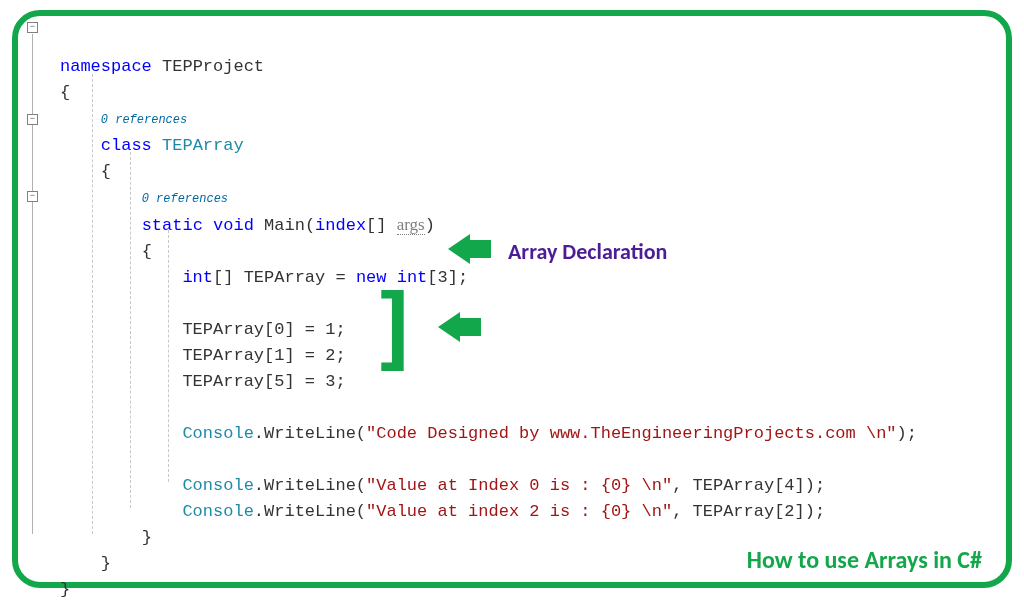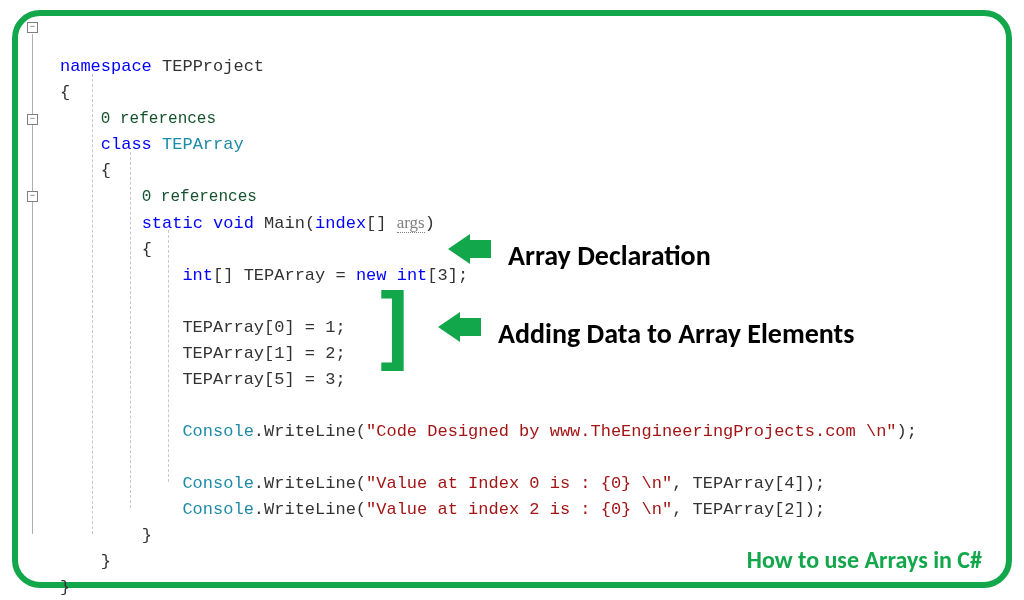--- a/index.html
+++ b/index.html
@@ -55,29 +55,29 @@
     width: 1px;
     background: #b0b0b0;
   }
   .guide-v {
     position: absolute;
     border-left: 1px dashed #c8c8c8;
   }
   .kw { color: #0000ff; }
   .type { color: #1d8aa8; }
   .str { color: #a31515; }
-  .ref { color: #14532d; font-size: 16px; }
+  .ref { color: #0369a1; font-size: 12px; font-style: italic; }
   .def { color: #333; }
   .args { color: #808080; border-bottom: 1px dotted #808080; font-family: Liberation Serif, serif; }
   .annotation {
     position: absolute;
-    color: #000000;
+    color: #4c1d95;
     font-family: Calibri, Arial, sans-serif;
     font-weight: bold;
-    font-size: 28px;
+    font-size: 22px;
   }
   .arrow-body {
     position: absolute;
     background: #13a74b;
     height: 18px;
   }
   .arrow-head {
     position: absolute;
     width: 0; height: 0;
     border-top: 15px solid transparent;
@@ -143,16 +143,15 @@
   <div class="guide-v" style="left:150px; top:214px; height:252px;"></div>
 
   <div class="arrow-head" style="top:218px; left:430px;"></div>
   <div class="arrow-body" style="top:224px; left:451px; width:22px;"></div>
   <div class="annotation" style="top:222px; left:490px;">Array Declaration</div>
 
   <div class="bracket" style="top:272px; left:350px;">]</div>
 
   <div class="arrow-head" style="top:296px; left:420px;"></div>
   <div class="arrow-body" style="top:302px; left:441px; width:22px;"></div>
-  <div class="annotation" style="top:300px; left:480px;">Adding Data to Array Elements</div>
 
   <div class="footer-title">How to use Arrays in C#</div>
 </div>
 
 </body></html>

